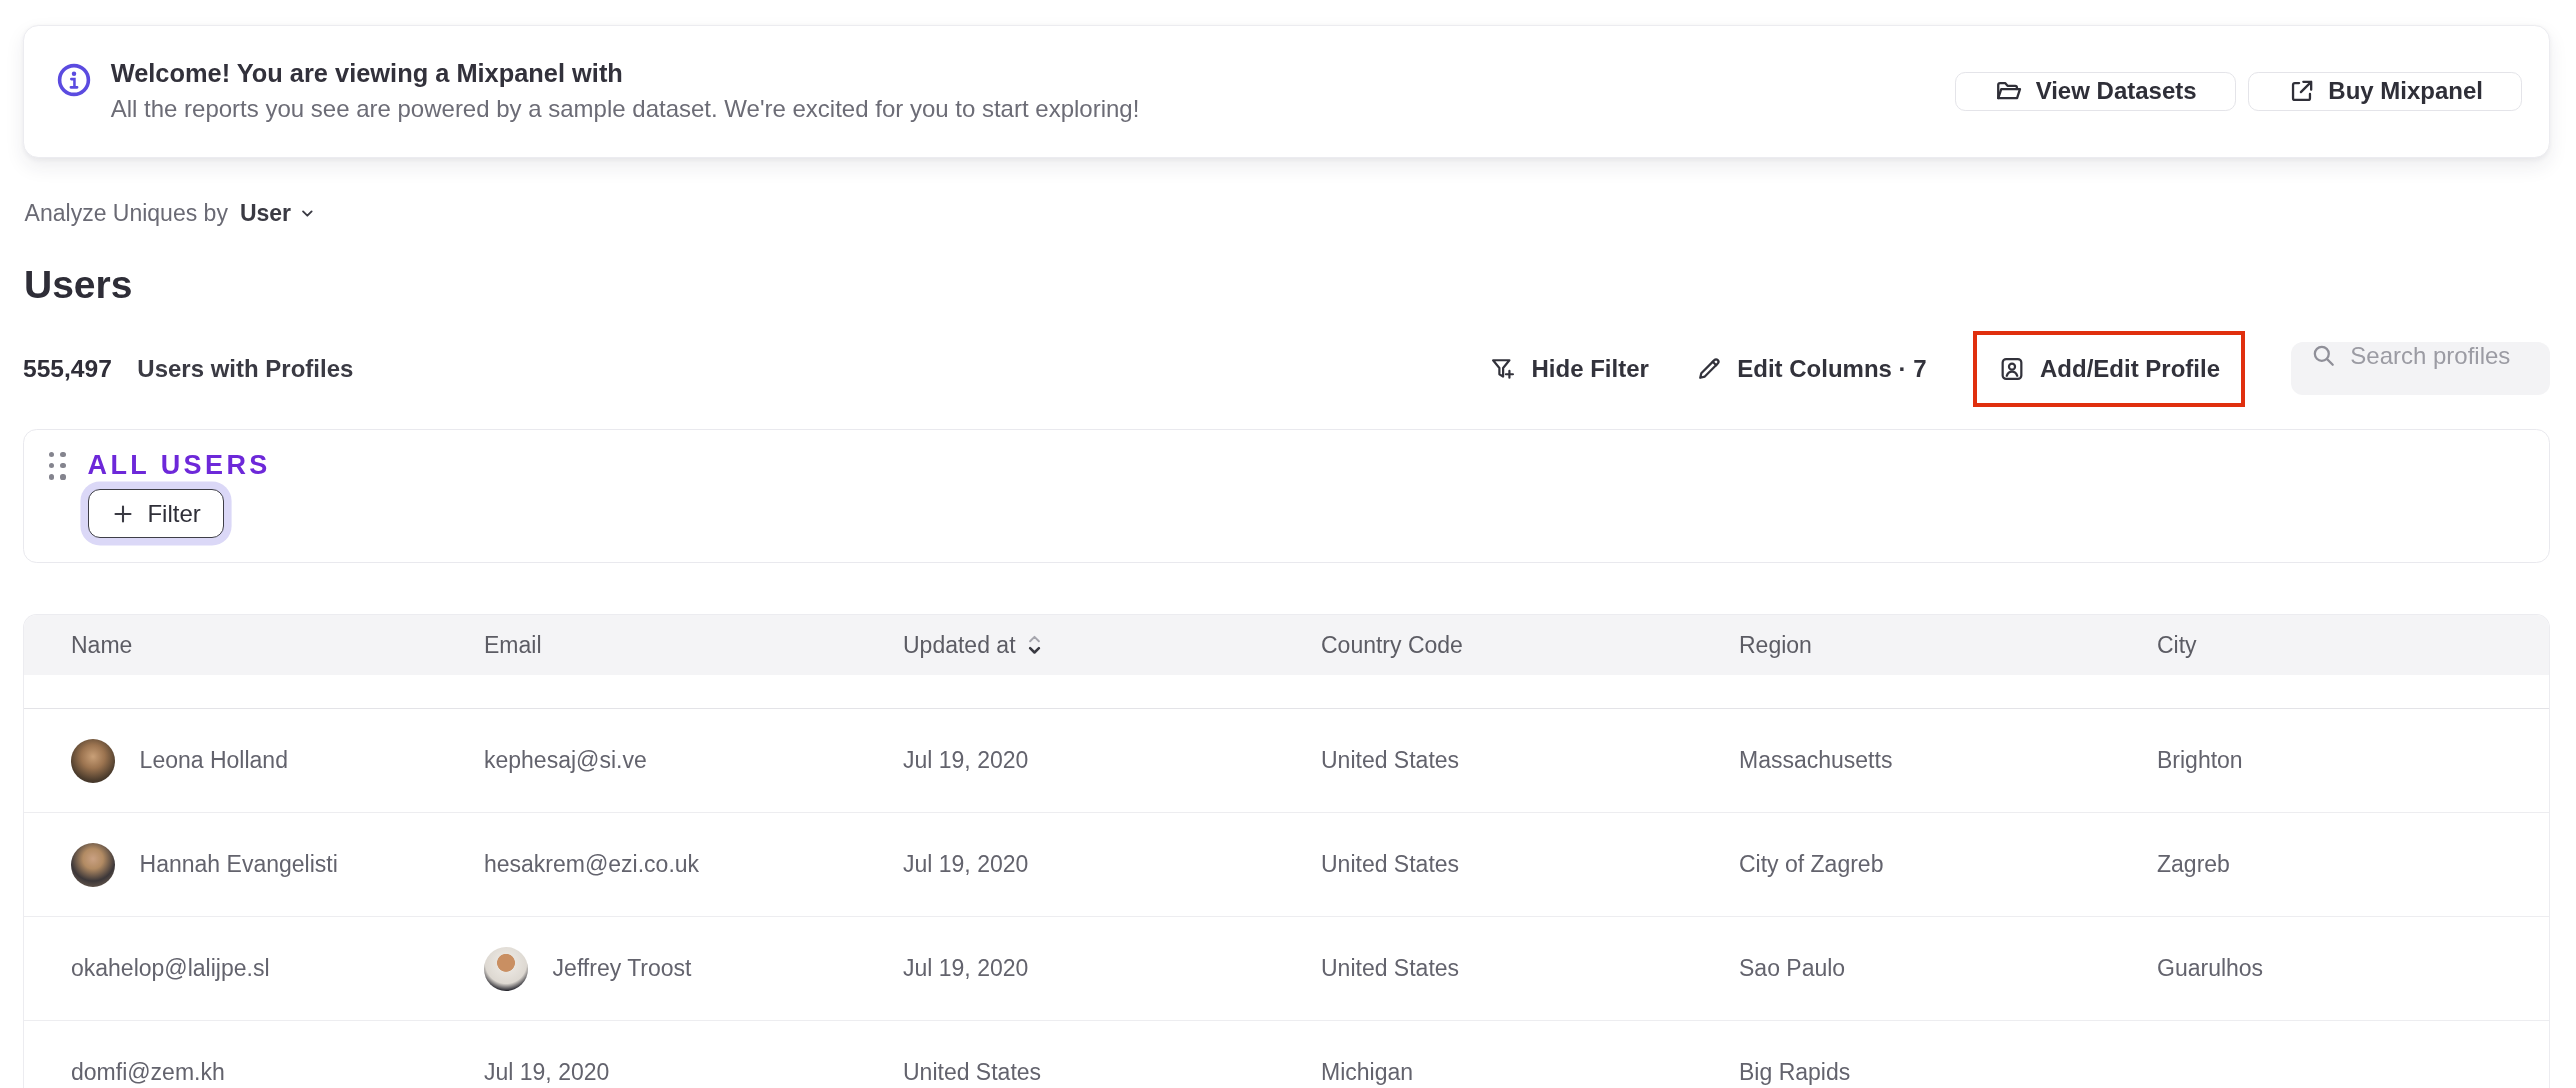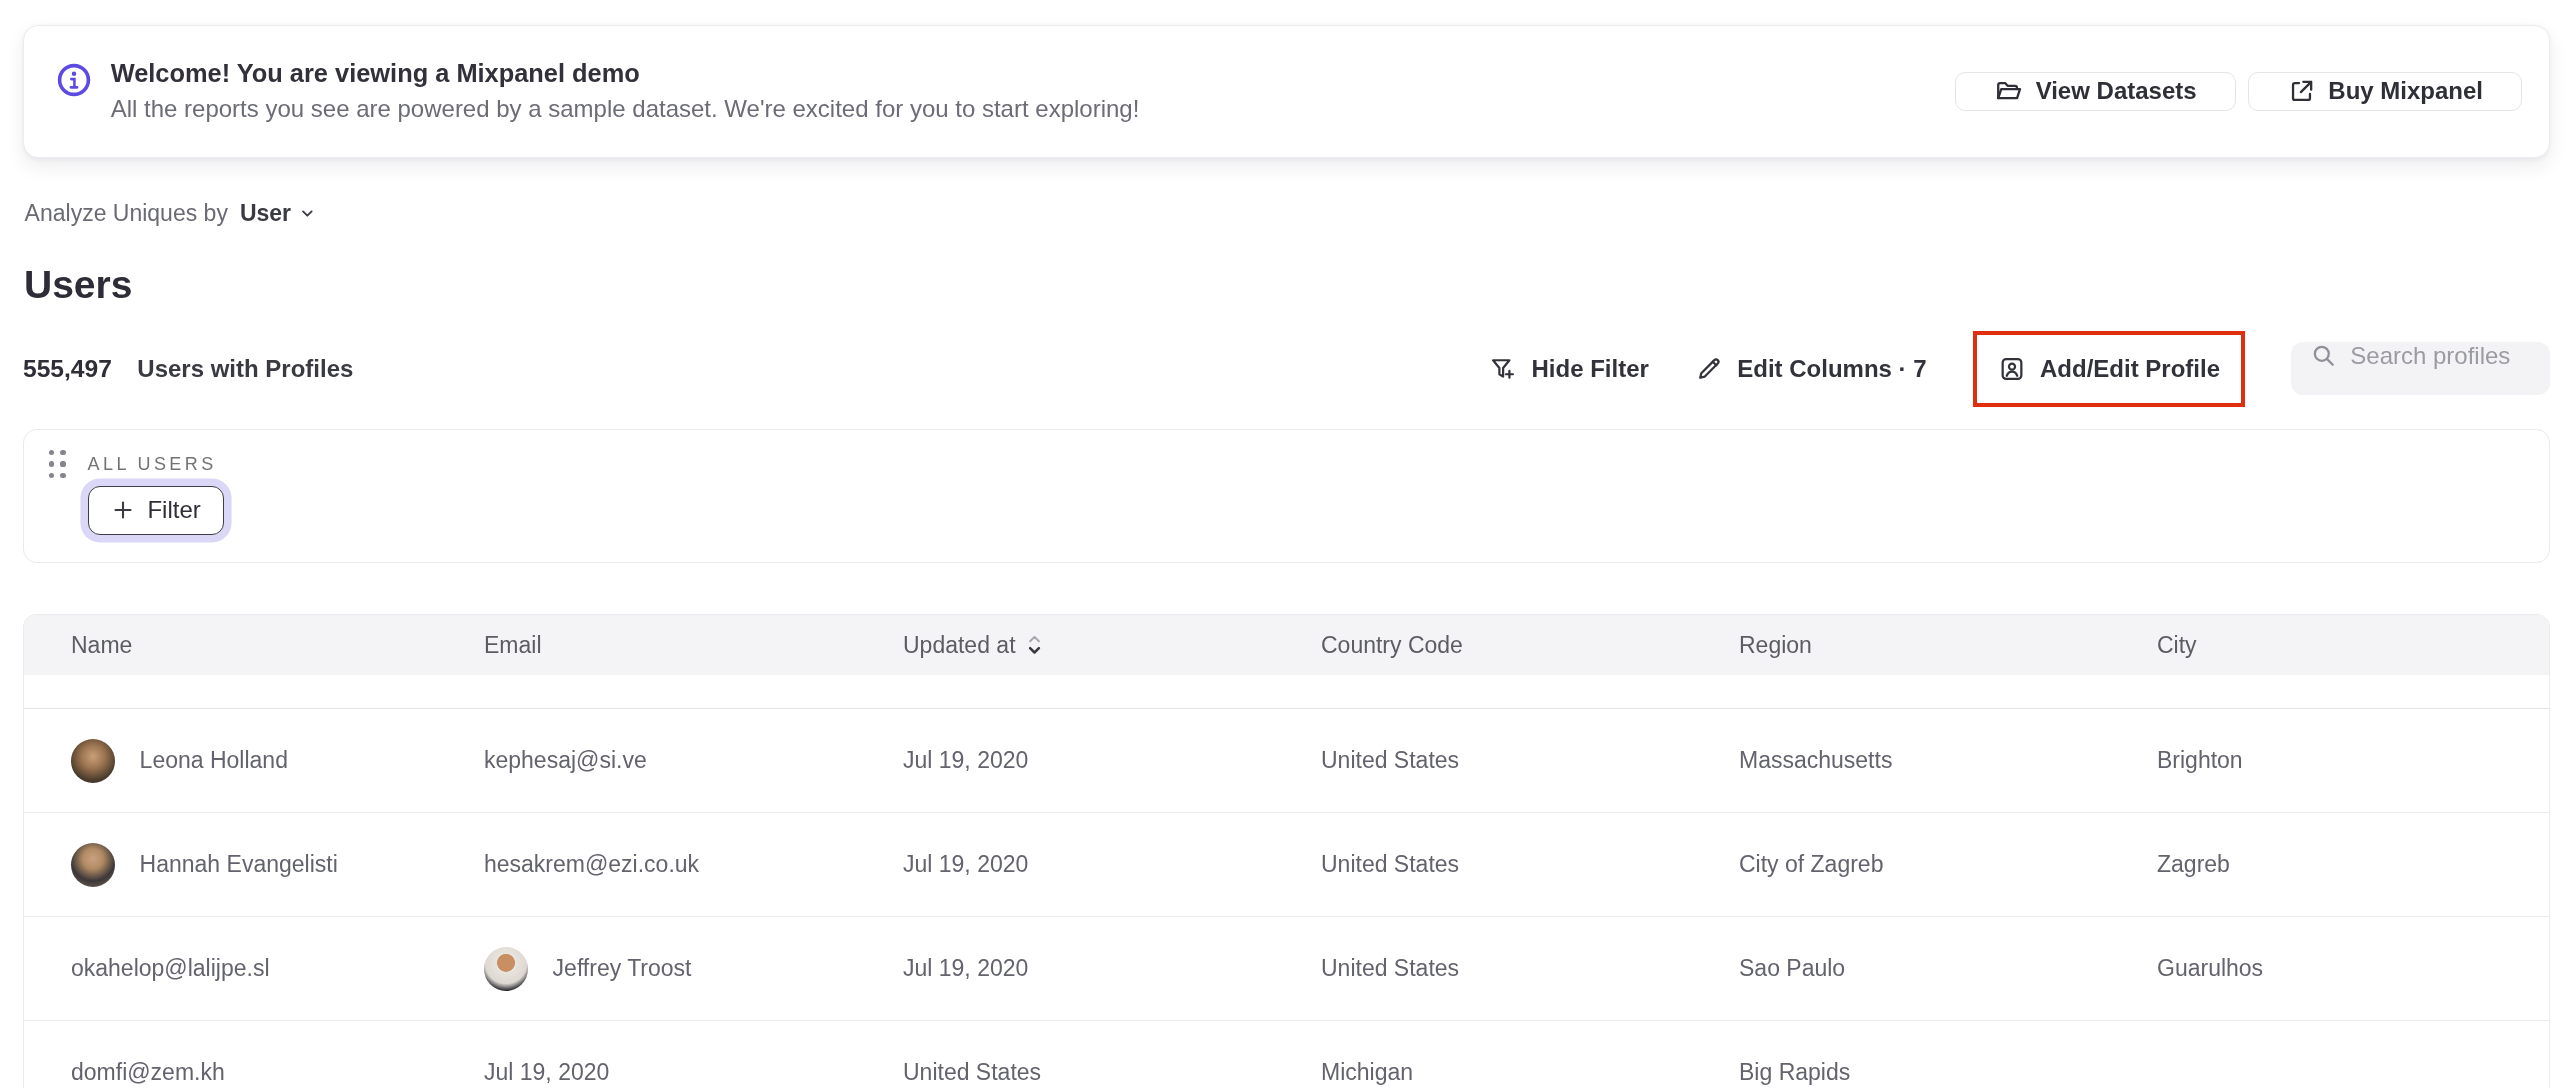--- a/index.html
+++ b/index.html
@@ -45,21 +45,21 @@
     font-size:24px; color:#3a3a43; font-family:"Liberation Sans", sans-serif; }
   .search-box input::placeholder { color:#9b9ba3; }
 
   
   .filter-panel { position:absolute; left:23px; top:429px; width:2527px; height:134px;
     background:#fff; border:0.8px solid #e9e9ee; border-radius:13.6px; padding:20.4px 25.4px; }
   .group-row { display:flex; align-items:center; gap:22px; }
   .drag-handle { display:grid; grid-template-columns:repeat(2,5.1px); grid-auto-rows:5.1px;
     gap:6px; cursor:grab; }
   .drag-handle i { width:5.1px; height:5.1px; border-radius:50%; background:#84848e; }
-  .group-label { font-size:18px; font-weight:400; letter-spacing:3.4px; color:#737373; }
+  .group-label { font-size:27px; font-weight:700; letter-spacing:3.4px; color:#6d28d9; }
   .filter-btn { margin:8px 0 0 39px; display:inline-flex; align-items:center; gap:12px;
     height:49px; padding:0 22px; background:#fff; border:1.7px solid #3e3e47; border-radius:12px;
     font-size:24px; font-weight:500; color:#2f2f38; cursor:pointer;
     box-shadow:0 0 0 7.6px #dbd8f7; }
 
   
   .table { position:absolute; left:23px; top:614px; width:2527px;
     border:0.8px solid #ececf0; border-bottom:none; border-radius:13.6px 13.6px 0 0; overflow:hidden; background:#fff; }
   .trow { display:grid; grid-template-columns:413px 419px 418px 418px 418px 1fr;
     align-items:center; padding-left:47px; }
@@ -81,21 +81,21 @@
   <section class="banner">
     <div class="banner-left">
       <span class="info-badge">
         <svg width="36" height="36" viewBox="0 0 24 24" fill="none">
           <circle cx="12" cy="12" r="9.6" stroke="#5b4be0" stroke-width="2.4"></circle>
           <circle cx="12" cy="7.9" r="1.5" fill="#5b4be0"></circle>
           <path d="M10.2 11.4h2.1v5.2 M9.9 16.9h4.2" stroke="#5b4be0" stroke-width="1.7" stroke-linecap="round"></path>
         </svg>
       </span>
       <div>
-        <div class="banner-title">Welcome! You are viewing a Mixpanel demo</div>
+        <div class="banner-title">Welcome! You are viewing a Mixpanel with</div>
         <div class="banner-sub">All the reports you see are powered by a sample dataset. We're excited for you to start exploring!</div>
       </div>
     </div>
     <div class="banner-right">
       <button class="btn-outline">
         <span>
           <svg width="29" height="29" viewBox="0 0 24 24" fill="none" stroke="#2f2f38" stroke-width="1.9" stroke-linejoin="round" stroke-linecap="round">
             <path d="M3.5 17.5v-11c0-.8.7-1.5 1.5-1.5h4.2l2 2.3h6.3c.8 0 1.5.7 1.5 1.5v1.2"></path>
             <path d="M3.5 17.5L6 10h15.5l-2.4 7.5H3.5z"></path>
           </svg>

